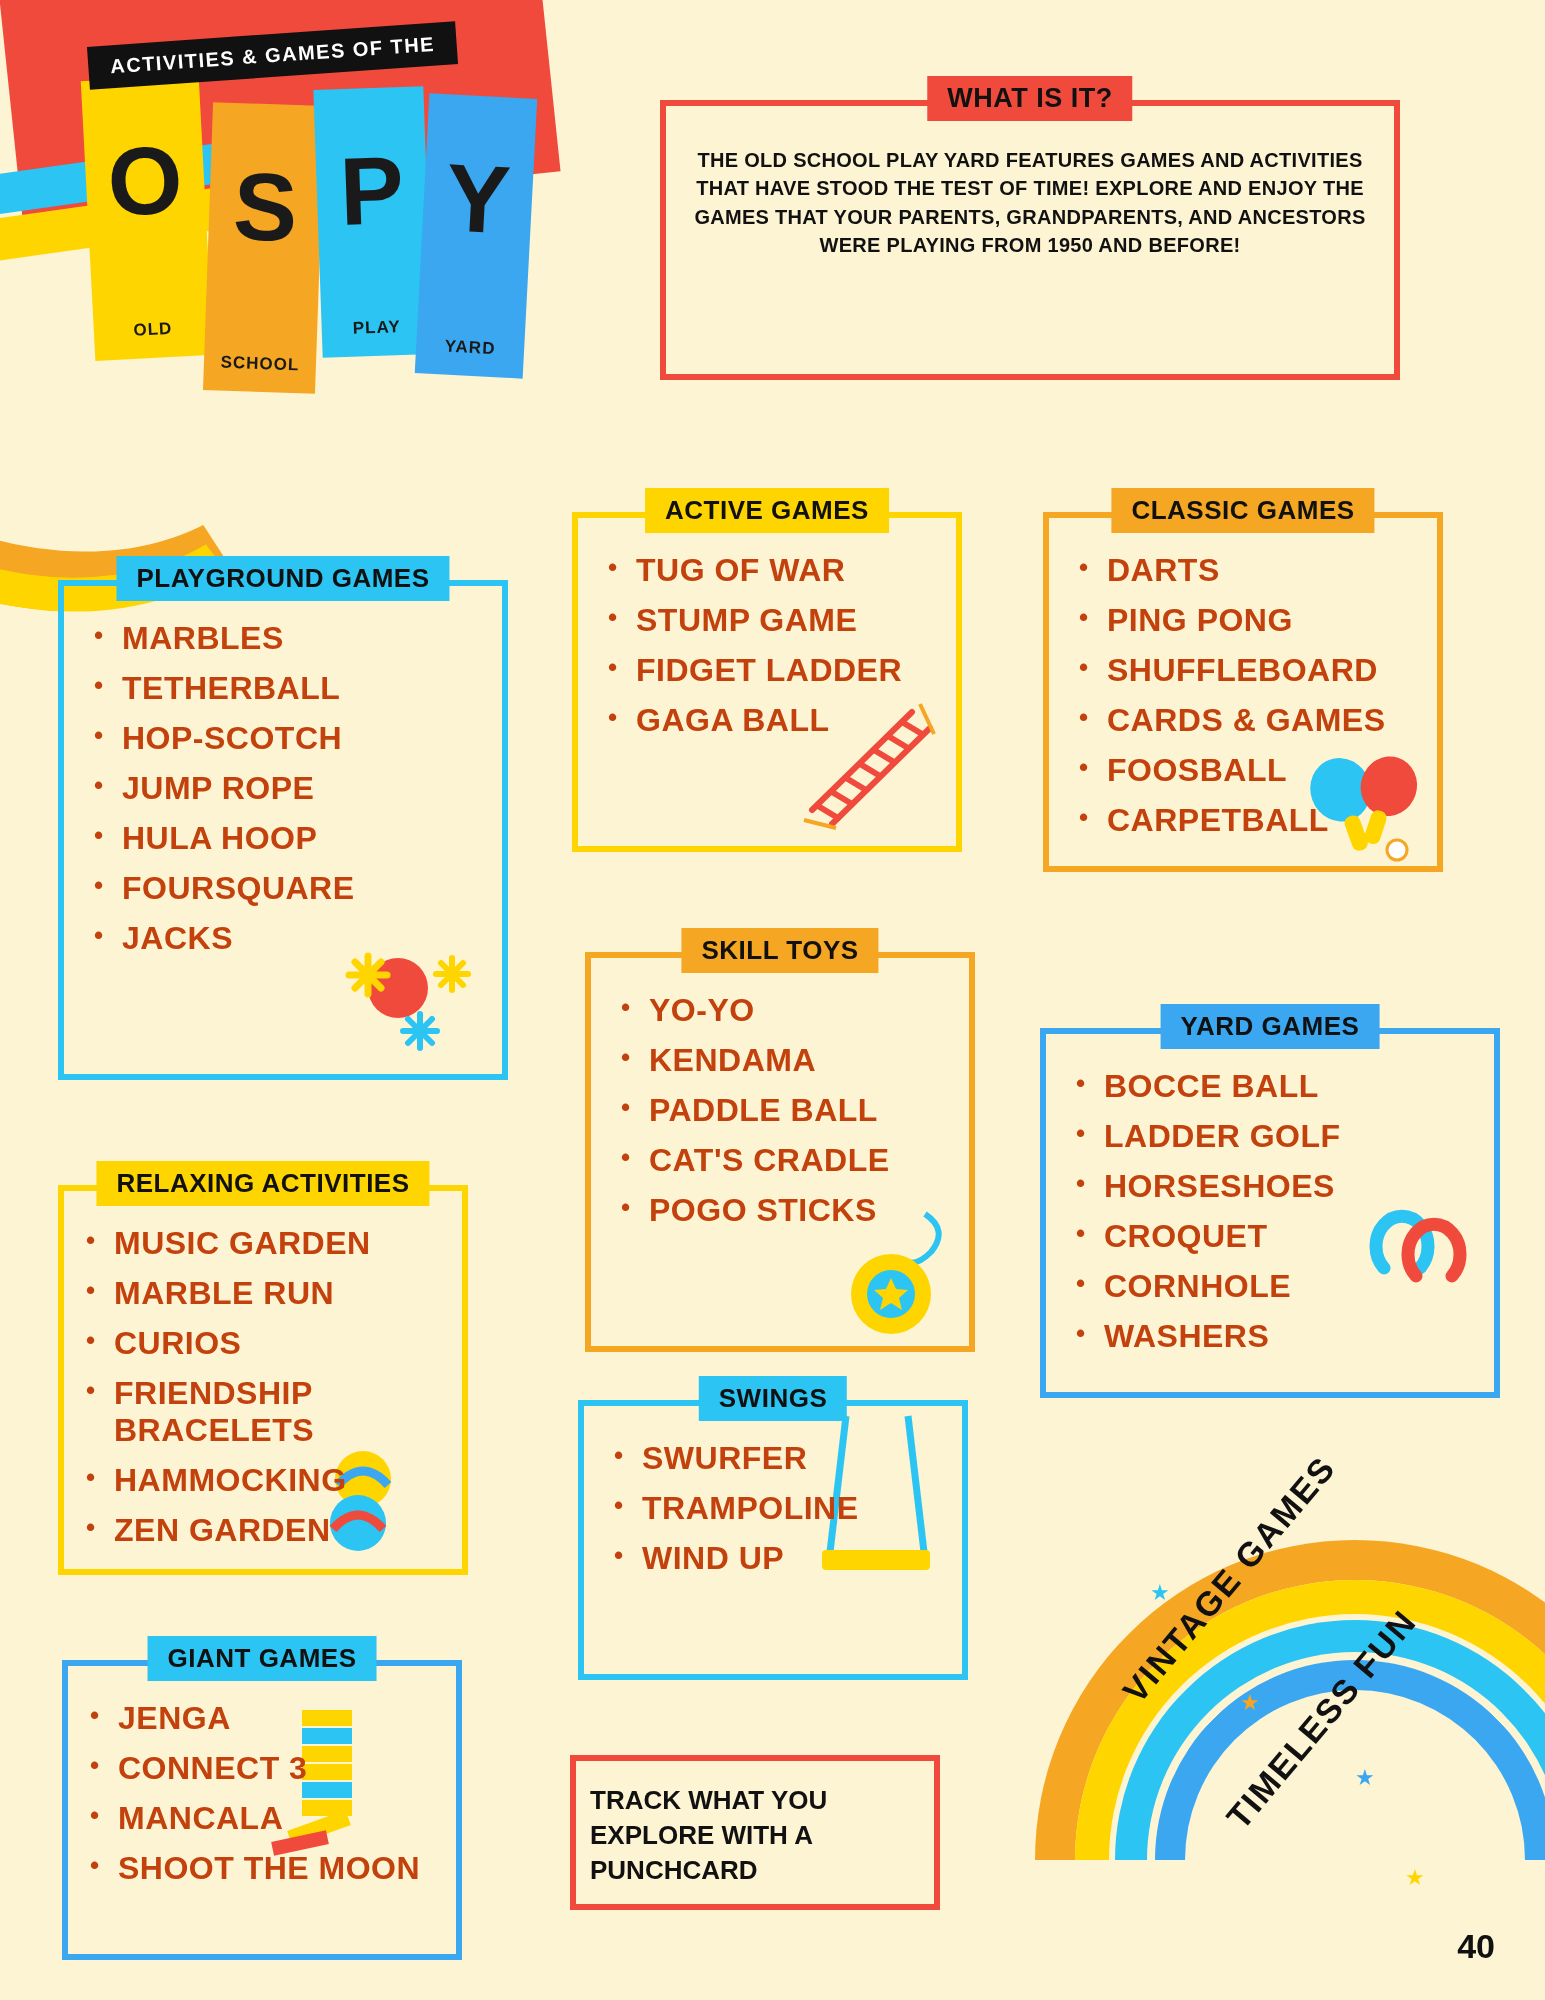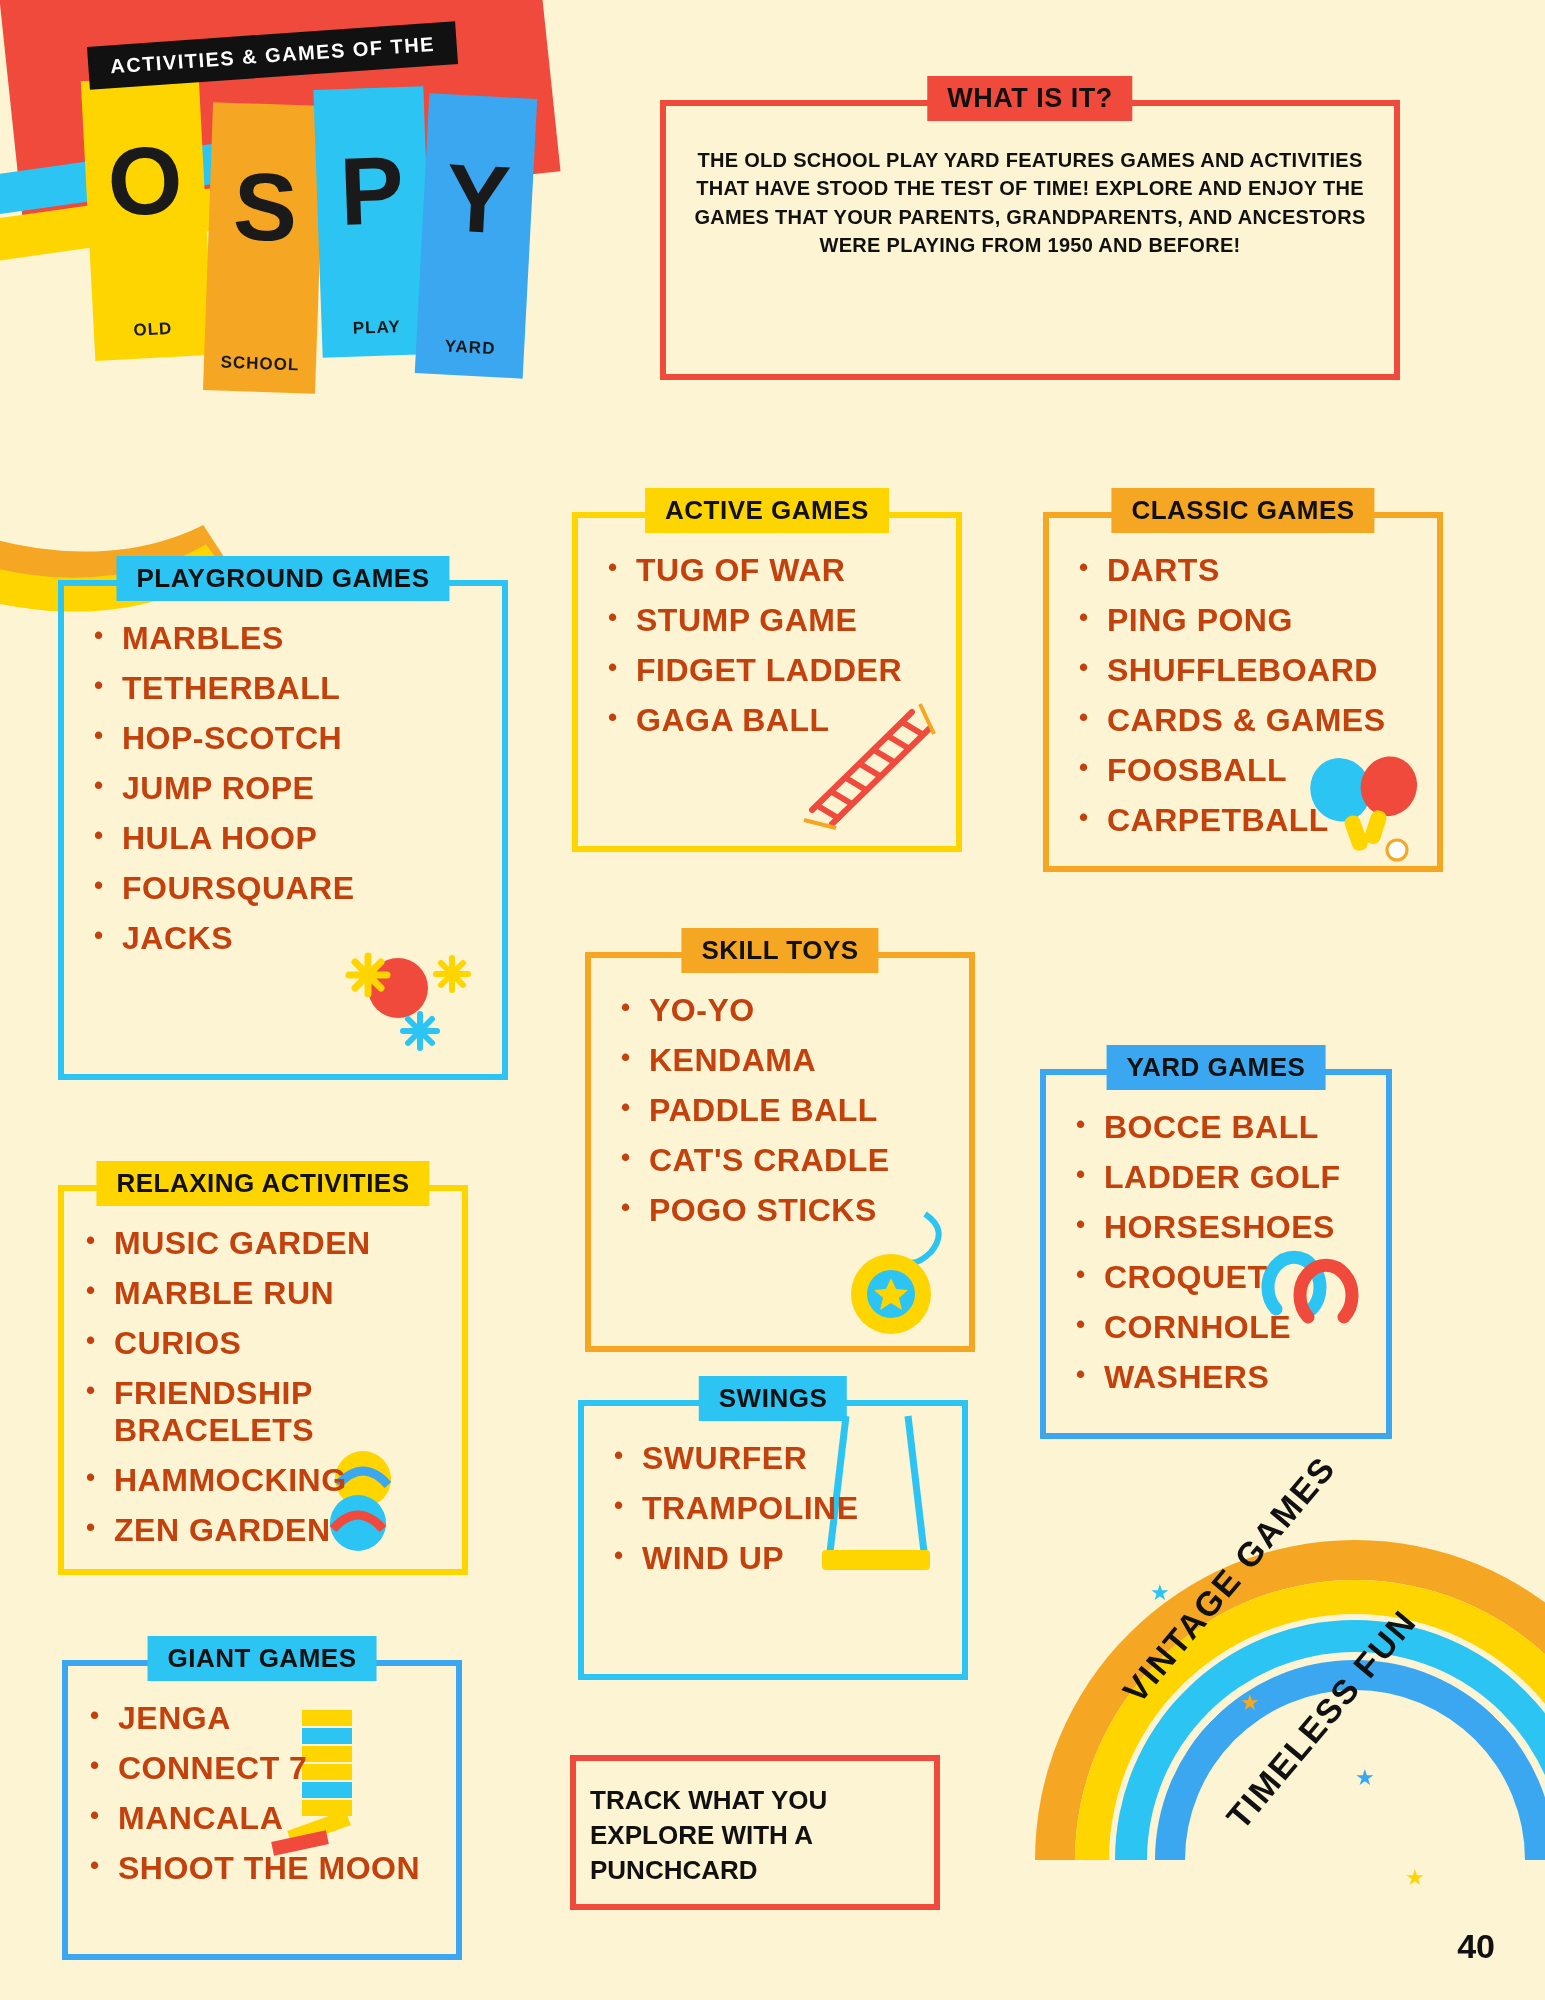--- a/index.html
+++ b/index.html
@@ -222,21 +222,21 @@
     <circle cx="50" cy="76" r="28" fill="#2bc4f3"></circle>
     <path d="M25 82 Q50 54 75 82" stroke="#ef4a3c" stroke-width="9" fill="none"></path>
   </svg>
 </div>
 
 <div class="card" style="left:62px; top:1660px; width:400px; height:300px;">
   <div class="frame b-blue"></div>
   <div class="title t-cyan">GIANT GAMES</div>
   <ul style="padding-left:50px;">
     <li>JENGA</li>
-    <li>CONNECT 7</li>
+    <li>CONNECT 3</li>
     <li>MANCALA</li>
     <li>SHOOT THE MOON</li>
   </ul>
   <svg class="deco" style="right:70px; top:40px;" width="130" height="200" viewBox="0 0 130 200">
     <rect x="40" y="10" width="50" height="16" fill="#ffd500"></rect>
     <rect x="40" y="28" width="50" height="16" fill="#2bc4f3"></rect>
     <rect x="40" y="46" width="50" height="16" fill="#ffd500"></rect>
     <rect x="40" y="64" width="50" height="16" fill="#ffd500"></rect>
     <rect x="40" y="82" width="50" height="16" fill="#2bc4f3"></rect>
     <rect x="40" y="100" width="50" height="16" fill="#ffd500"></rect>
@@ -328,21 +328,21 @@
       <rect x="48" y="70" width="16" height="36" rx="7" fill="#ffd500"></rect>
     </g>
     <g transform="rotate(18 100 46)">
       <ellipse cx="100" cy="40" rx="28" ry="30" fill="#ef4a3c"></ellipse>
       <rect x="92" y="66" width="16" height="34" rx="7" fill="#ffd500"></rect>
     </g>
     <circle cx="110" cy="104" r="10" fill="#ffffff" stroke="#f5a623" stroke-width="3"></circle>
   </svg>
 </div>
 
-<div class="card" style="left:1040px; top:1069px; width:352px; height:370px;">
+<div class="card" style="left:1040px; top:1028px; width:460px; height:370px;">
   <div class="frame b-blue"></div>
   <div class="title t-blue">YARD GAMES</div>
   <ul>
     <li>BOCCE BALL</li>
     <li>LADDER GOLF</li>
     <li>HORSESHOES</li>
     <li>CROQUET</li>
     <li>CORNHOLE</li>
     <li>WASHERS</li>
   </ul>

